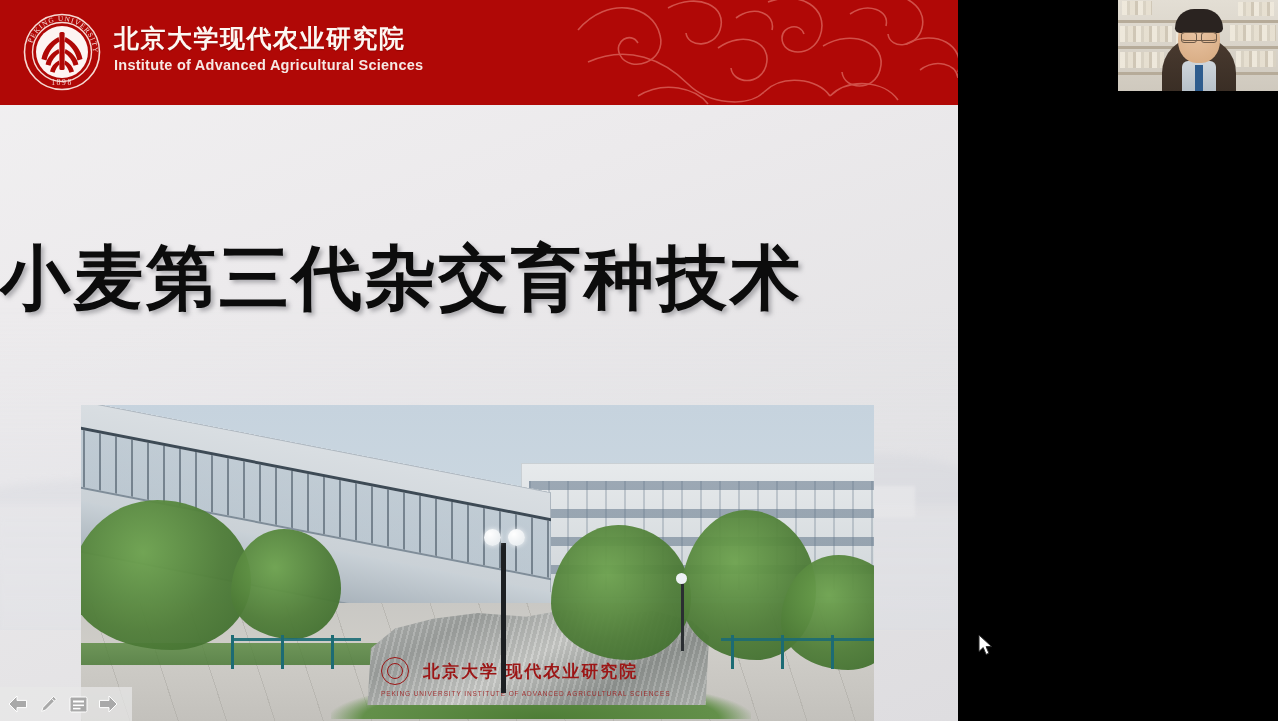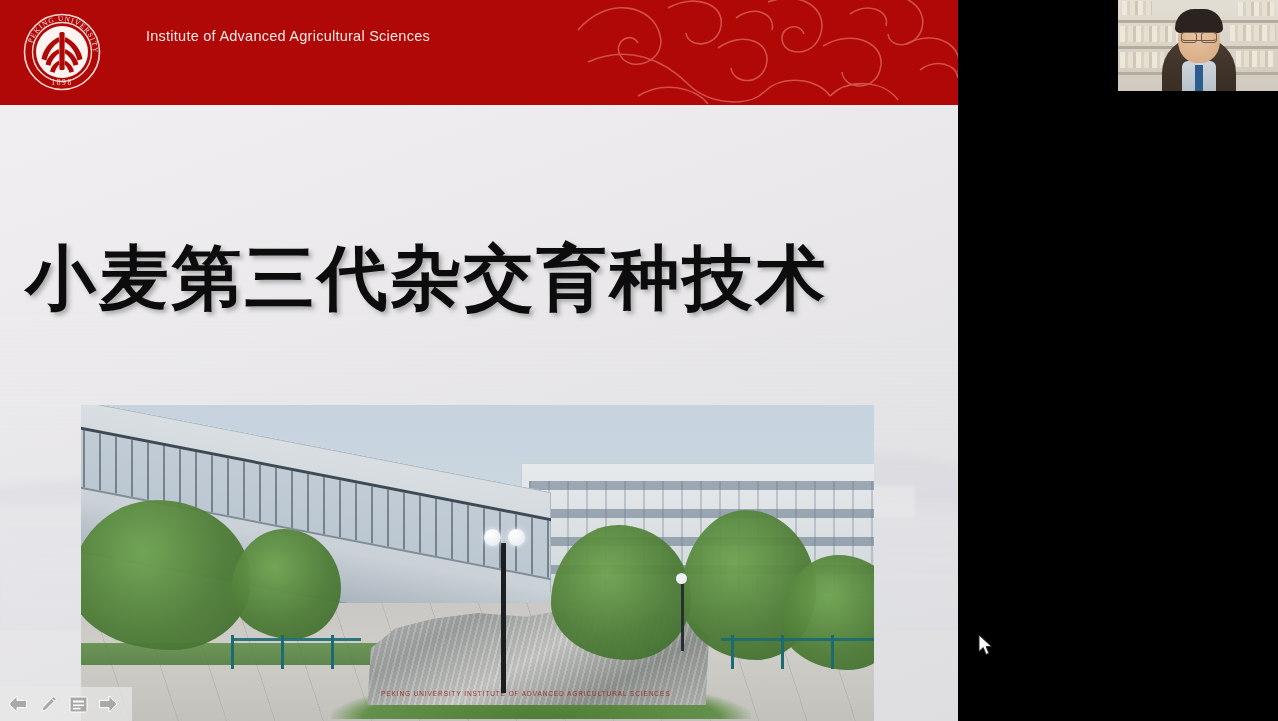--- a/index.html
+++ b/index.html
@@ -78,33 +78,32 @@
     position:absolute; left:22px; top:12px; width:80px; height:80px;
   }
   .brand {
     position:absolute; left:114px; top:24px; color:#fff;
   }
   .brand-cn {
     font-size:25px; font-weight:700; letter-spacing:1.5px; line-height:1.15;
     color:#fdf7f2; text-shadow:0 1px 1px rgba(0,0,0,.18);
   }
   .brand-en {
-    font-size:14.5px; font-weight:400; letter-spacing:.25px; margin-top:4px;
+    font-size:14.5px; font-weight:700; letter-spacing:.25px; margin-top:4px;
     color:#f6e8e4;
-    margin-left:32px;
   }
 
   
   .slide-date {
     position:absolute; left:0; top:136px; width:958px; text-align:center;
     font-size:41px; color:#141414; letter-spacing:.5px;
     font-family:"Liberation Serif","DejaVu Serif",serif;
   }
   .slide-title {
-    position:absolute; left:0; top:232px; width:854px; text-align:center;
+    position:absolute; left:0; top:232px; width:854px; 
     font-size:70px; font-weight:700; color:#0c0c0c; letter-spacing:3px;
     text-shadow:3px 3px 4px rgba(120,120,125,.55);
   }
 
   
   .photo {
     position:absolute; left:81px; top:405px; width:793px; height:316px;
     overflow:hidden; background:#b9c6d2;
   }
   .ph-sky {
@@ -342,20 +341,21 @@
           <path d="M43.2 48.5 C 48 51, 51 55, 52 59.6 L47.4 60.8 C 46.4 57.2, 44.7 54.4, 42.4 52.3 Z"></path>
         </g>
         <path id="arcTop" d="M 40 40 m -31,0 a 31 31 0 1 1 62 0" fill="none"></path>
         <text font-size="7.2" fill="#f7e3de" letter-spacing="1.1" font-family="Liberation Serif, serif">
           <textPath href="#arcTop" startOffset="9%">PEKING UNIVERSITY</textPath>
         </text>
         <text x="40" y="73" text-anchor="middle" font-size="7.6" fill="#f7e3de" letter-spacing="1.6" font-family="Liberation Serif, serif">1898</text>
       </svg>
 
       <div class="brand">
+        <div class="brand-cn">北京大学现代农业研究院</div>
         <div class="brand-en">Institute of Advanced Agricultural Sciences</div>
       </div>
     </div>
 
     <div class="slide-title">小麦第三代杂交育种技术</div>
 
     <div class="photo">
       <div class="ph-sky"></div>
       <div class="ph-bldg-r">
           <div class="rows"></div>
@@ -378,20 +378,24 @@
       <div class="ph-rail" style="left:150px;"></div>
       <div class="ph-rail" style="left:200px;"></div>
       <div class="ph-rail" style="left:250px;"></div>
       <div class="ph-railbar" style="left:640px;width:160px;"></div>
       <div class="ph-rail" style="left:650px;"></div>
       <div class="ph-rail" style="left:700px;"></div>
       <div class="ph-rail" style="left:750px;"></div>
 
       <div class="ph-grass"></div>
       <div class="ph-stone"></div>
+      <div class="ph-stone-text">
+        <span class="ph-stone-seal"></span>
+        <span class="ph-stone-cn">北京大学  现代农业研究院</span>
+      </div>
       <div class="ph-stone-en">PEKING UNIVERSITY    INSTITUTE OF ADVANCED AGRICULTURAL SCIENCES</div>
 
       <div class="ph-lamp2"></div>
       <div class="ph-lamp"></div>
 
     </div>
 
     <div class="toolbar">
       <div class="tb-btn">
         <svg width="20" height="18" viewBox="0 0 20 18">

